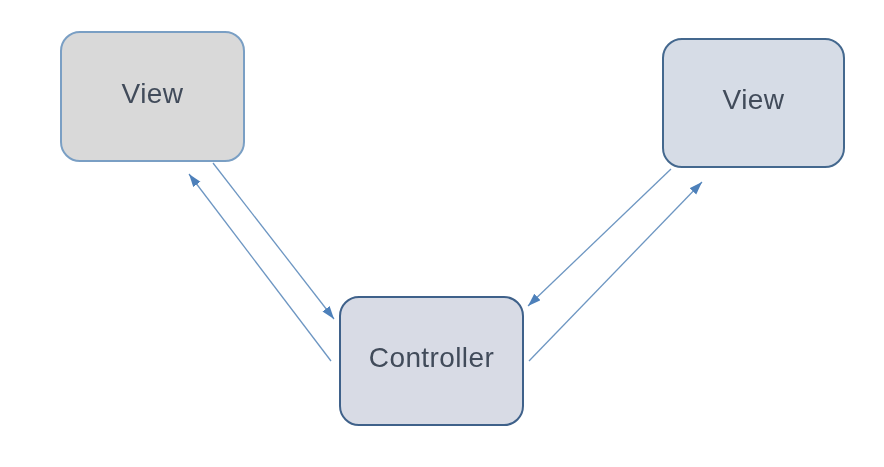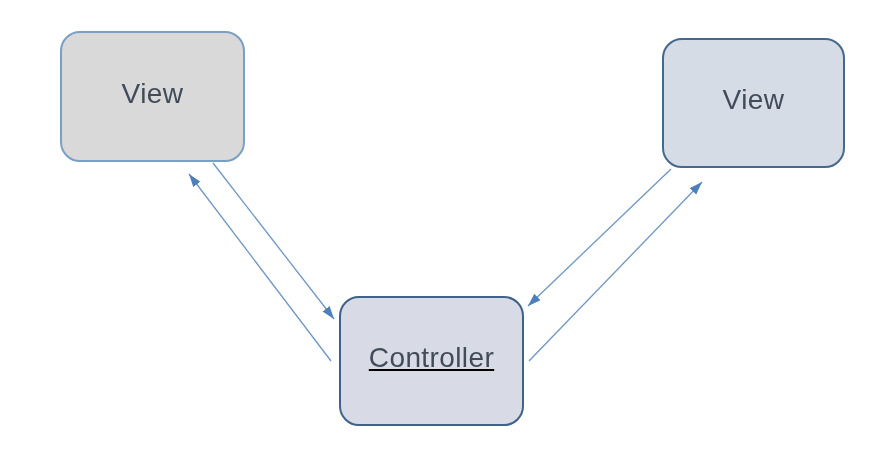--- a/index.html
+++ b/index.html
@@ -61,17 +61,17 @@
   </svg>
 
   <div class="node" style="left: 60px; top: 31px; width: 185px; height: 131px; background: rgb(217, 217, 217); border-color: rgb(122, 159, 196); border-width: 2px;">
     <span class="label" style="color: rgb(65, 75, 90);">View</span>
   </div>
 
   <div class="node" style="left: 662px; top: 38px; width: 183px; height: 130px; background: rgb(214, 220, 230); border-color: rgb(68, 104, 142); border-width: 2px;">
     <span class="label" style="color: rgb(65, 75, 90);">View</span>
   </div>
 
-  <div class="node" style="left: 339px; top: 296px; width: 185px; height: 130px; background: rgb(216, 219, 229); border-color: rgb(63, 97, 138); border-width: 2.5px; text-decoration: underline;">
+  <div class="node" style="left: 339px; top: 296px; width: 185px; height: 130px; background: rgb(216, 219, 229); border-color: rgb(63, 97, 138); border-width: 2.5px;">
     <span class="label" style="color: rgb(65, 75, 90);">Controller</span>
   </div>
 
 </div>
 
 </body></html>

